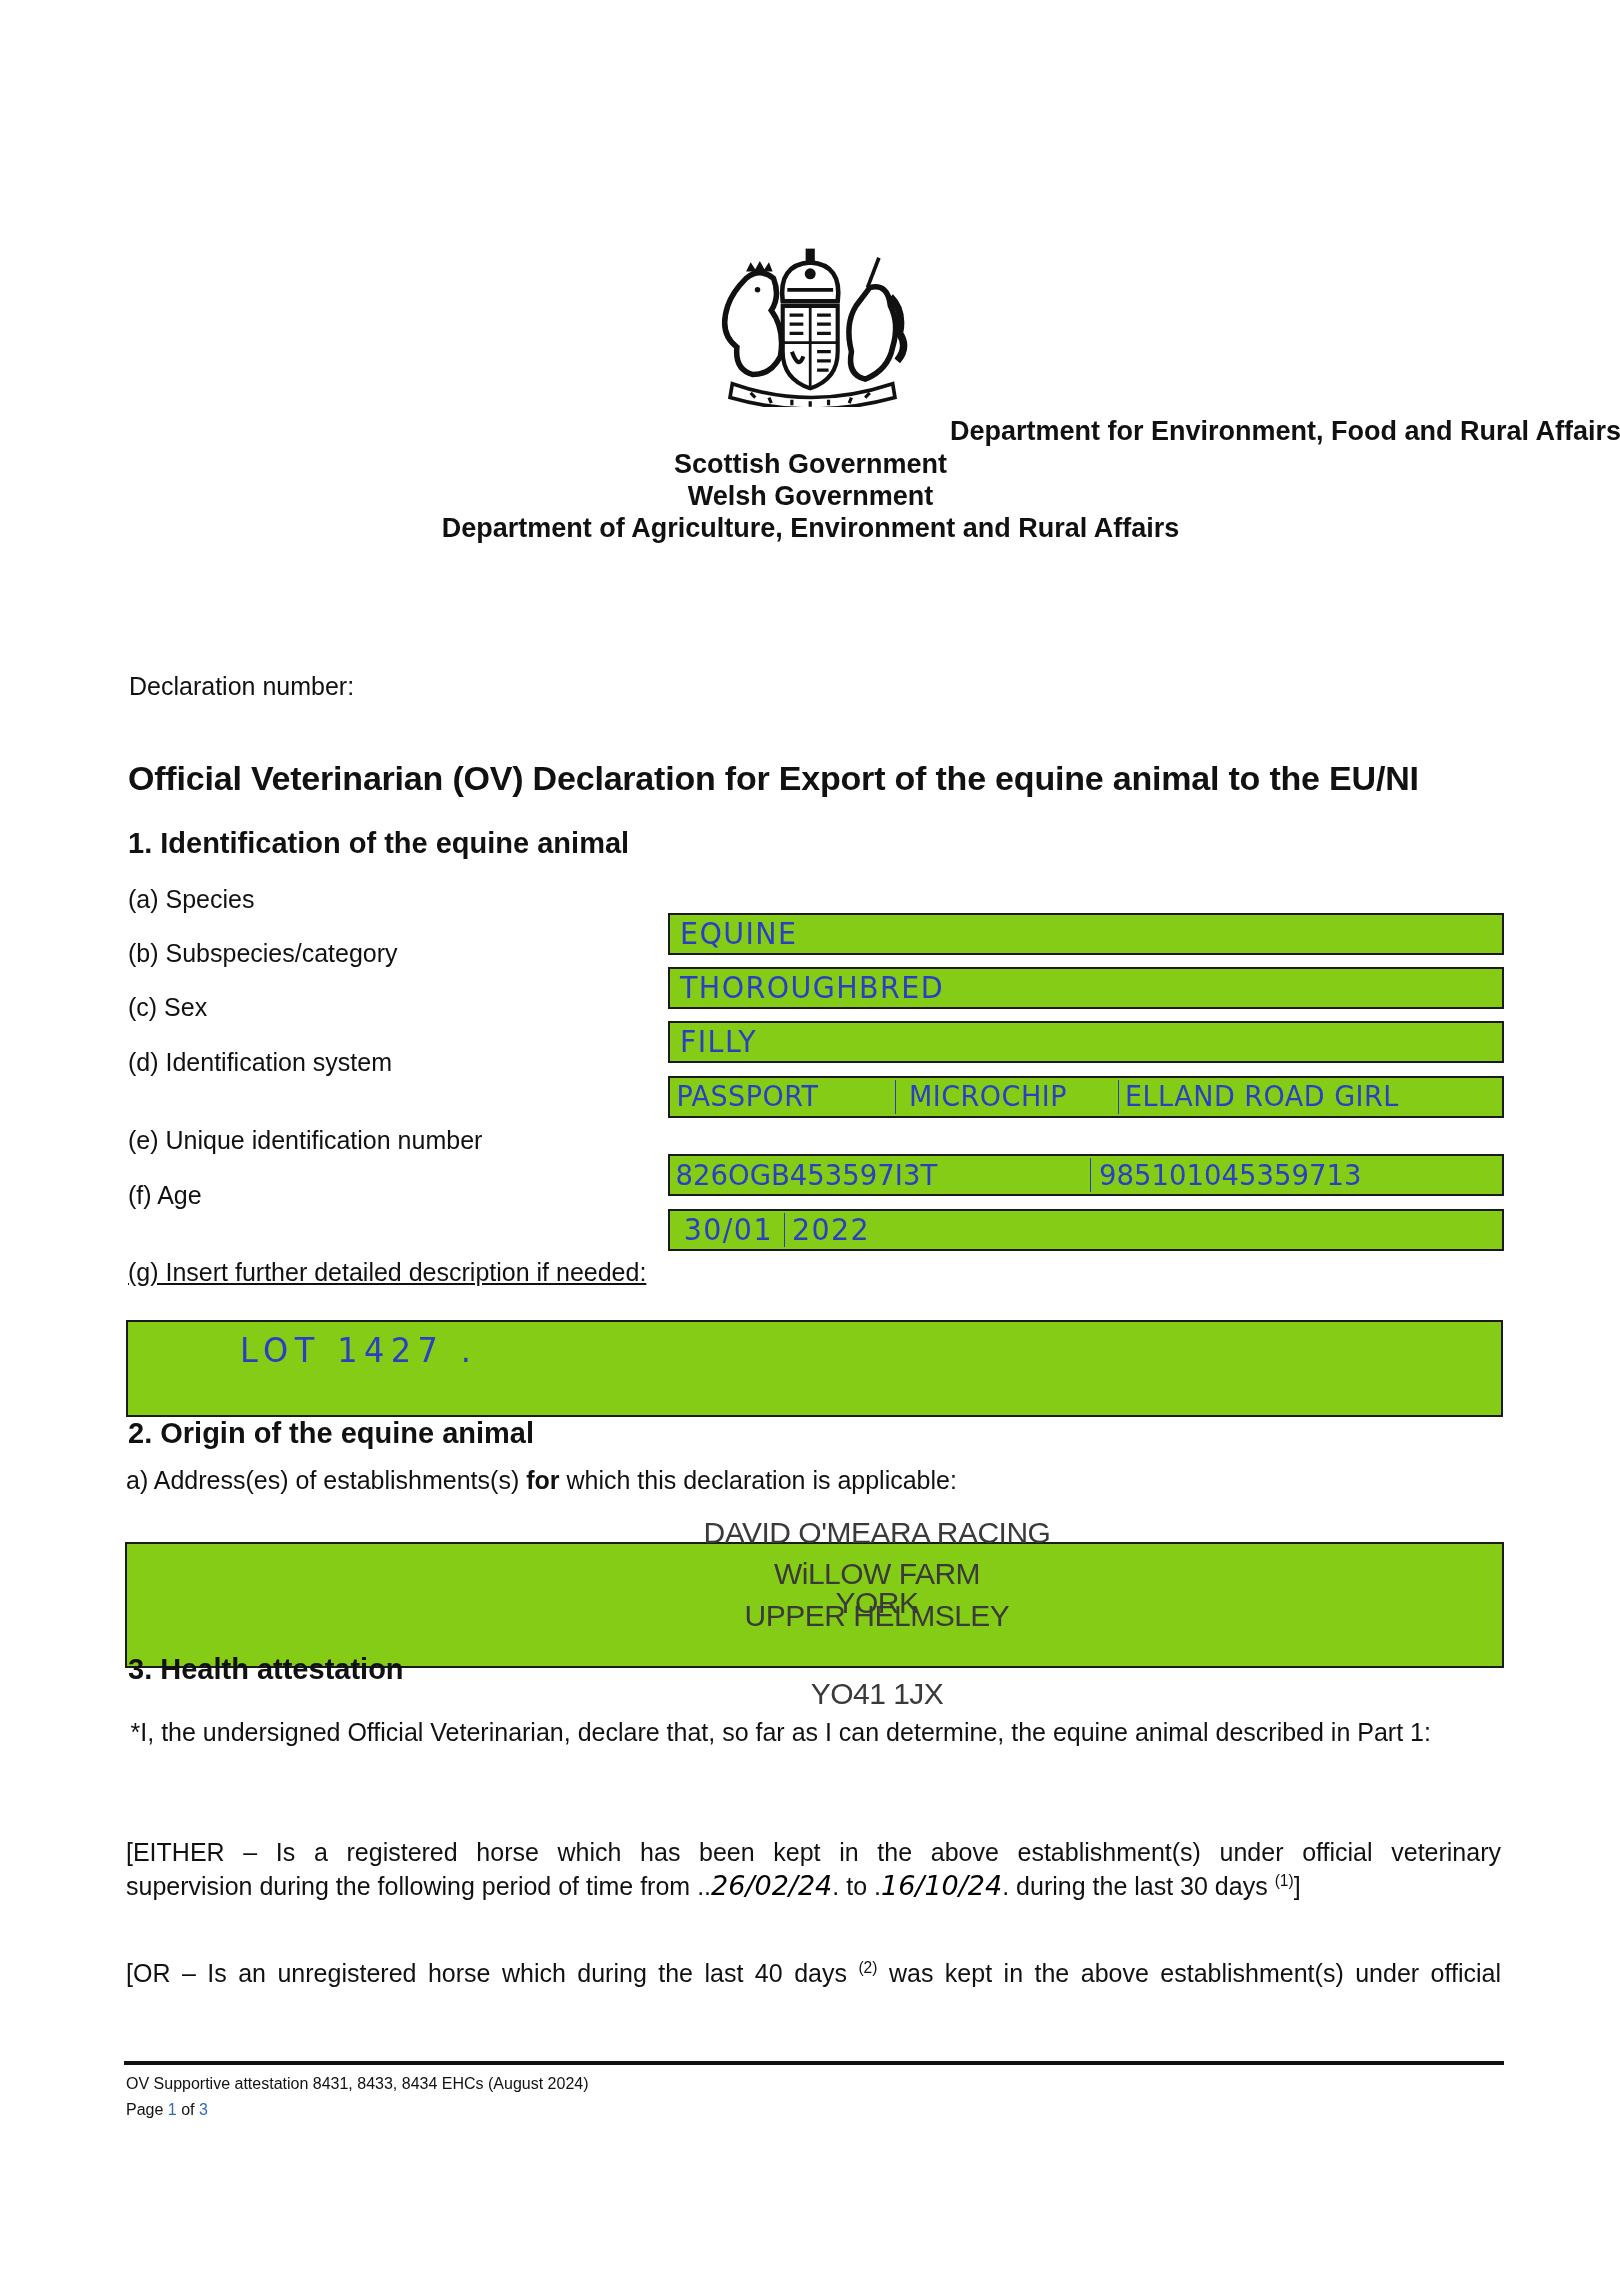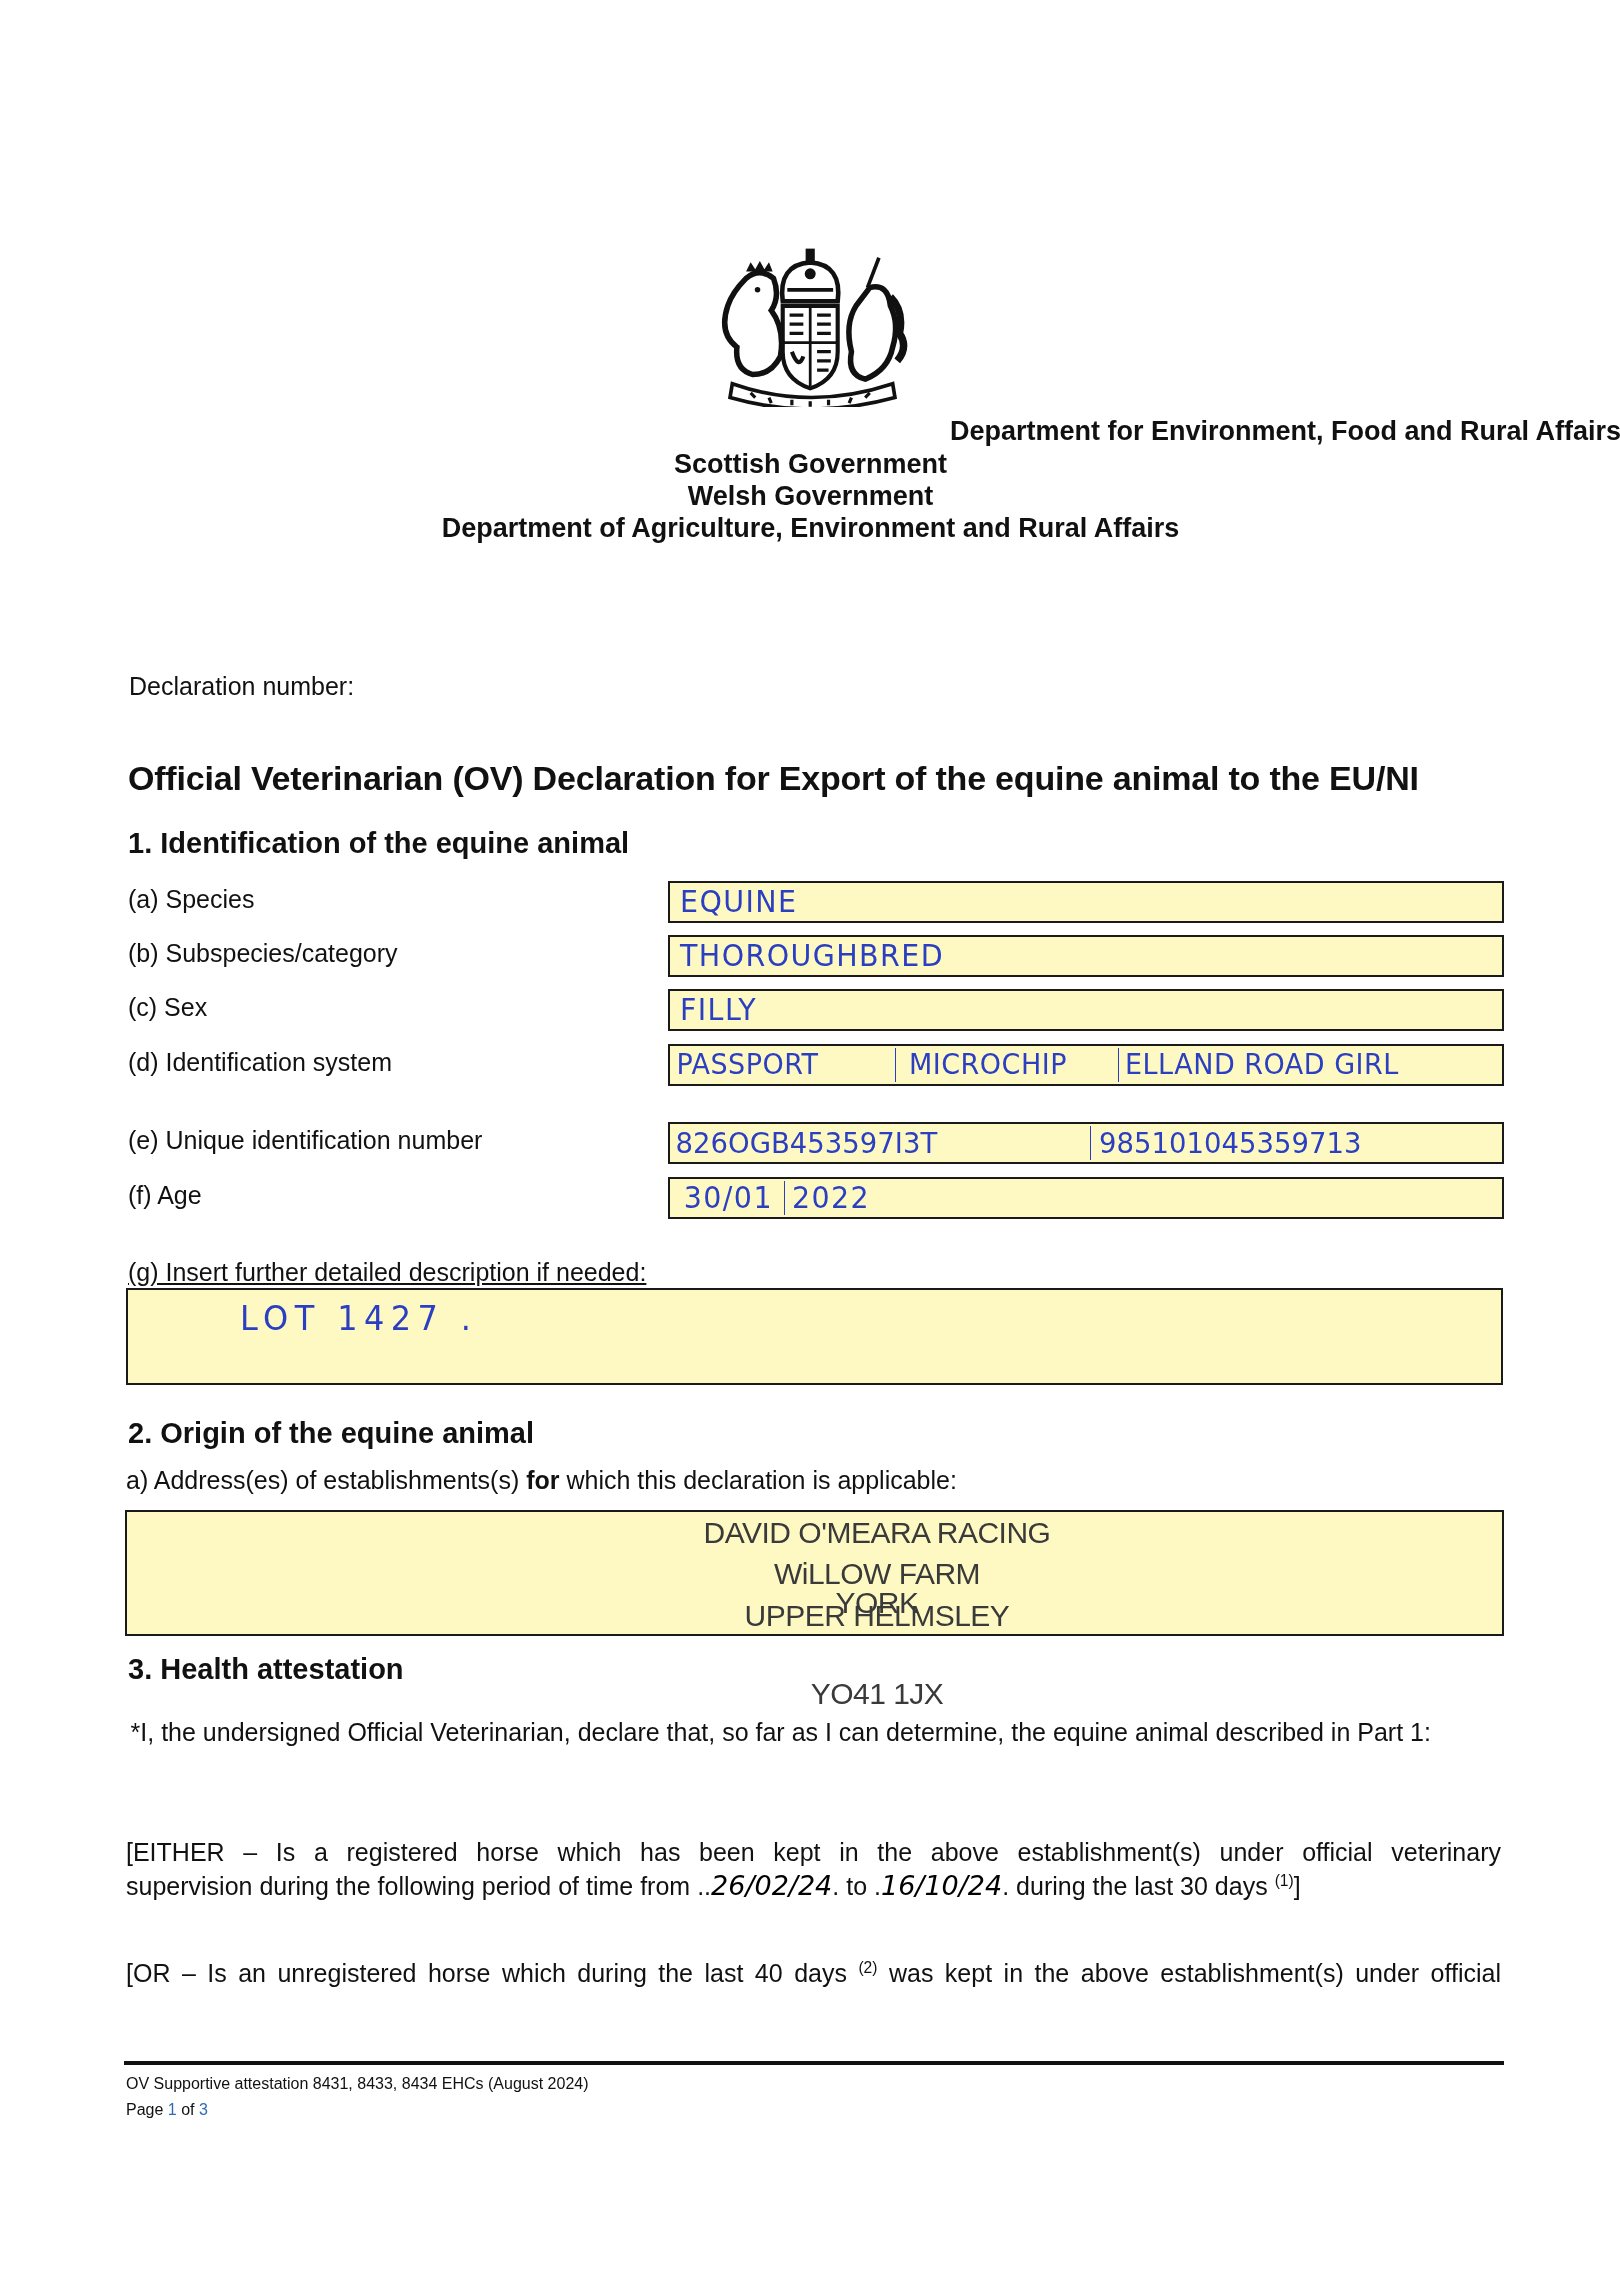--- a/index.html
+++ b/index.html
@@ -4,21 +4,21 @@
 <style>
   html, body { margin: 0; padding: 0; background: #ffffff; }
   body { width: 1621px; height: 2295px; position: relative; overflow: hidden;
          font-family: "Liberation Sans", sans-serif; color: #111111; }
   .abs { position: absolute; }
   .crest { left: 714px; top: 246px; width: 197px; height: 161px; }
   .dept { left: 0; width: 1621px; text-align: center; font-weight: bold; font-size: 27px; line-height: 32px; }
   .label { font-size: 25px; line-height: 30px; white-space: nowrap; }
   .h-title { font-size: 34px; font-weight: bold; line-height: 41px; white-space: nowrap; letter-spacing: -0.2px; }
   .h-sec { font-size: 29px; font-weight: bold; line-height: 35px; white-space: nowrap; }
-  .box { border: 2.8px solid #1a1a1a; box-sizing: border-box; background: #fef9c3; }
+  .box { border: 2.8px solid #1a1a1a; box-sizing: border-box; background: #84cc16; margin-top: 32px; }
   .field { left: 668px; width: 836px; height: 42px; }
   .hand { font-family: "DejaVu Sans", sans-serif; color: #2b3fc2; font-size: 28.5px; letter-spacing: 1.4px;
           position: absolute; left: 10px; top: 2.8px; white-space: nowrap; transform: scaleY(1.05); font-weight: normal; }
   .divtick { position: absolute; top: 1.8px; bottom: 1.8px; border-left: 1.4px solid #2b3fc2; }
   .stamp { left: 0; width: 1621px; text-align: center; font-size: 30px; color: #3a3a3a; line-height: 37px; padding-left: 133px; box-sizing: border-box; letter-spacing: -0.5px; }
   .para { left: 126px; width: 1375px; font-size: 25px; line-height: 33px; text-align: justify; }
   .para-line { text-align-last: justify; }
   .hand-inline { font-family: "DejaVu Sans", sans-serif; color: #000000; font-style: italic; font-size: 27px; }
   sup { font-size: 15.6px; line-height: 0; }
   .rule { left: 124px; width: 1380px; height: 4.1px; background: #111; }

